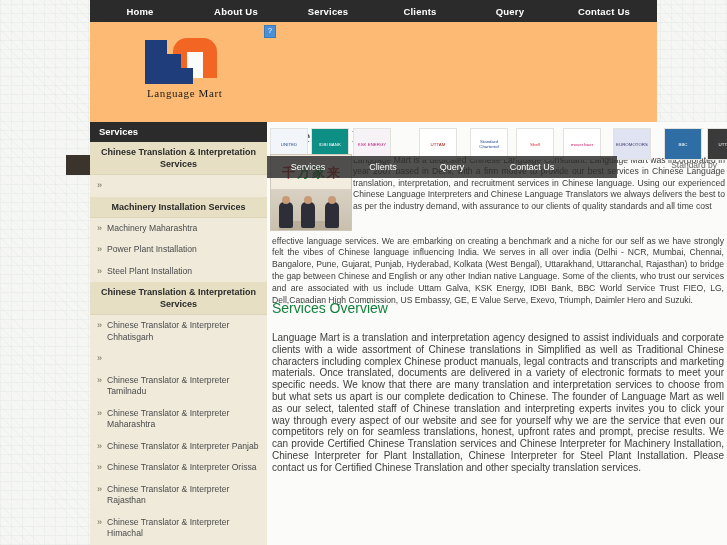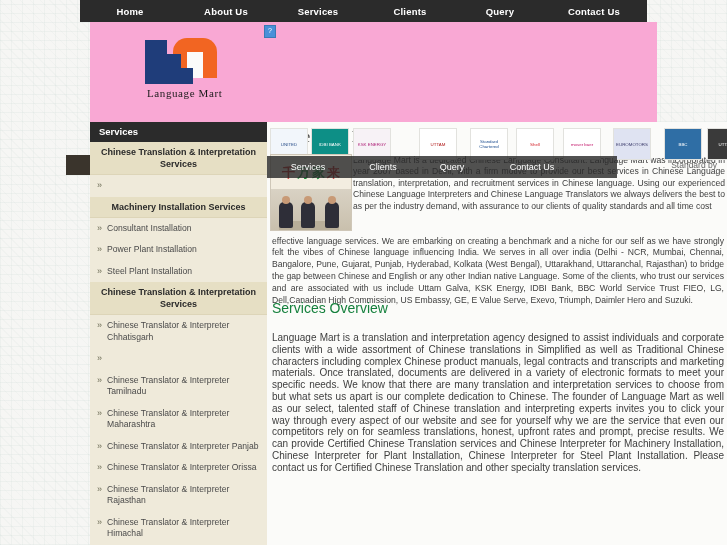--- a/index.html
+++ b/index.html
@@ -16,39 +16,39 @@
     background-image:
       repeating-linear-gradient(0deg, rgba(200,215,210,.20) 0 1px, transparent 1px 9px),
       repeating-linear-gradient(90deg, rgba(200,215,210,.18) 0 1px, transparent 1px 11px),
       repeating-linear-gradient(45deg, rgba(205,218,214,.13) 0 1px, transparent 1px 7px);
     z-index:0;
   }
   #page{position:absolute;left:0;top:0;width:727px;height:545px;z-index:1;}
 
   
   #topnav{
-    position:absolute;left:80px;top:0;width:567px;height:22px;
+    position:absolute;left:90px;top:0;width:567px;height:22px;
     background:#2b2b2b;
     display:flex;align-items:center;
   }
   #topnav .nav-item{
     color:#fff;font-size:9.5px;font-weight:bold;letter-spacing:.2px;
     text-align:center;white-space:nowrap;
   }
   #topnav .nav-item:nth-child(1){width:100px;}
   #topnav .nav-item:nth-child(2){width:92px;}
   #topnav .nav-item:nth-child(3){width:92px;}
   #topnav .nav-item:nth-child(4){width:92px;}
   #topnav .nav-item:nth-child(5){width:88px;}
   #topnav .nav-item:nth-child(6){width:100px;}
 
   
   #header{
     position:absolute;left:90px;top:22px;width:567px;height:100px;
-    background:#f9a8d4;border-bottom:1px solid #d8d8d4;
+    background:#fdba74;border-bottom:1px solid #d8d8d4;
   }
   #logo-wrap{position:absolute;left:55px;top:16px;}
   #logo-mark{width:72px;height:46px;position:relative;}
   #logo-l{position:absolute;left:0;top:2px;width:22px;height:44px;background:#1f3d7a;}
   #logo-l2{position:absolute;left:0;top:30px;width:48px;height:16px;background:#1f3d7a;}
   #logo-m{position:absolute;left:28px;top:0;width:44px;height:40px;background:#f26522;
           border-top-left-radius:14px;border-top-right-radius:14px;}
   #logo-mcut{position:absolute;left:42px;top:14px;width:16px;height:26px;background:#fbfbfa;}
   #logo-lcut{position:absolute;left:22px;top:16px;width:14px;height:14px;background:#1f3d7a;}
   #logo-text{
@@ -203,21 +203,21 @@
     <div id="sidebar-title">Services</div>
 
     <div class="cat-head">Chinese Translation &amp; Interpretation Services</div>
     <a class="side-link">
       <span class="bullet">»</span>
     </a>
 
     <div class="cat-head">Machinery Installation Services</div>
     <a class="side-link">
       <span class="bullet">»</span>
-      <span class="lbl">Consultant Installation</span>
+      <span class="lbl">Machinery Maharashtra</span>
     </a>
     <a class="side-link">
       <span class="bullet">»</span>
       <span class="lbl">Power Plant Installation</span>
     </a>
     <a class="side-link">
       <span class="bullet">»</span>
       <span class="lbl">Steel Plant Installation</span>
     </a>
 

